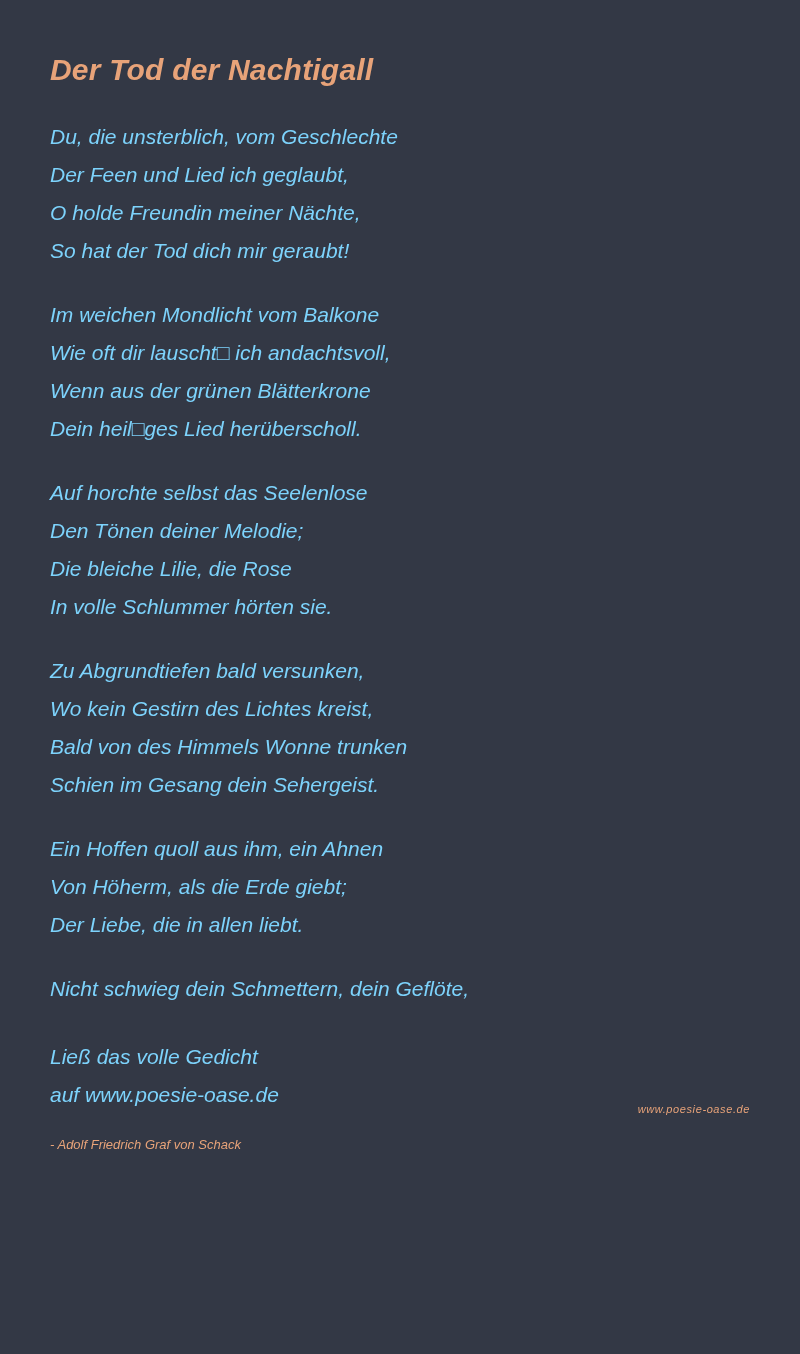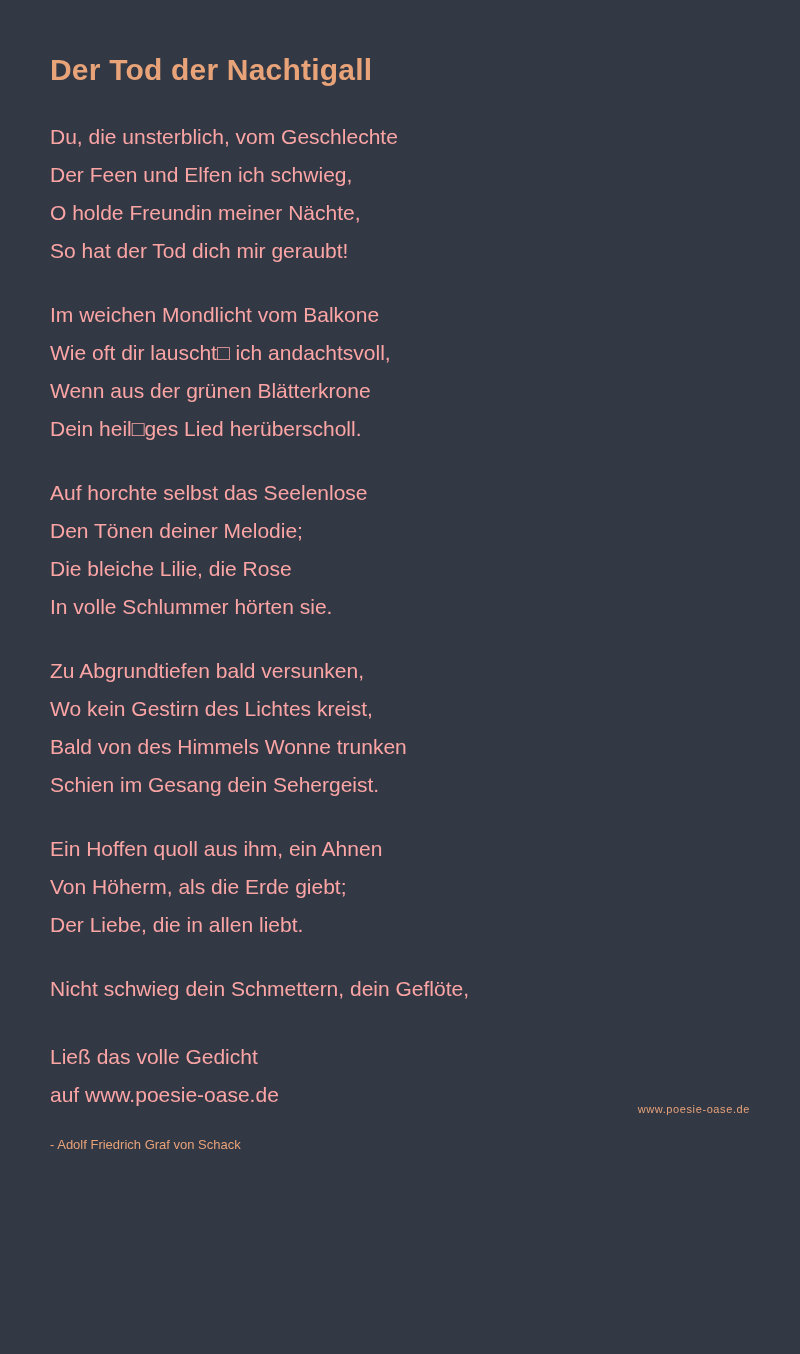--- a/index.html
+++ b/index.html
@@ -12,34 +12,35 @@
     background: #333845;
     font-family: "Liberation Sans", sans-serif;
     overflow: hidden;
   }
   .page {
     position: relative;
     width: 800px;
     height: 1160px;
     box-sizing: border-box;
     padding: 52px 50px 0 50px;
+    font-style: italic;
   }
   .poem-title {
     color: #e8a379;
     font-size: 30px;
     font-weight: bold;
     letter-spacing: 0.2px;
     margin: 0 0 30px 0;
     line-height: 1.2;
   }
   .stanza {
     margin: 0 0 26px 0;
   }
   .line {
-    color: #fca5a5;
+    color: #7dd3fc;
     font-size: 21px;
     line-height: 38px;
     white-space: pre;
   }
   .closing {
     margin-top: 30px;
   }
   .closing .line {
     font-size: 21px;
     line-height: 38px;
@@ -61,21 +62,21 @@
 </style>
 </head>
 <body>
 
 <div class="page">
 
   <h1 class="poem-title">Der Tod der Nachtigall</h1>
 
   <div class="stanza">
     <div class="line">Du, die unsterblich, vom Geschlechte</div>
-    <div class="line">Der Feen und Elfen ich schwieg,</div>
+    <div class="line">Der Feen und Lied ich geglaubt,</div>
     <div class="line">O holde Freundin meiner Nächte,</div>
     <div class="line">So hat der Tod dich mir geraubt!</div>
   </div>
 
   <div class="stanza">
     <div class="line">Im weichen Mondlicht vom Balkone</div>
     <div class="line">Wie oft dir lauscht□ ich andachtsvoll,</div>
     <div class="line">Wenn aus der grünen Blätterkrone</div>
     <div class="line">Dein heil□ges Lied herüberscholl.</div>
   </div>

